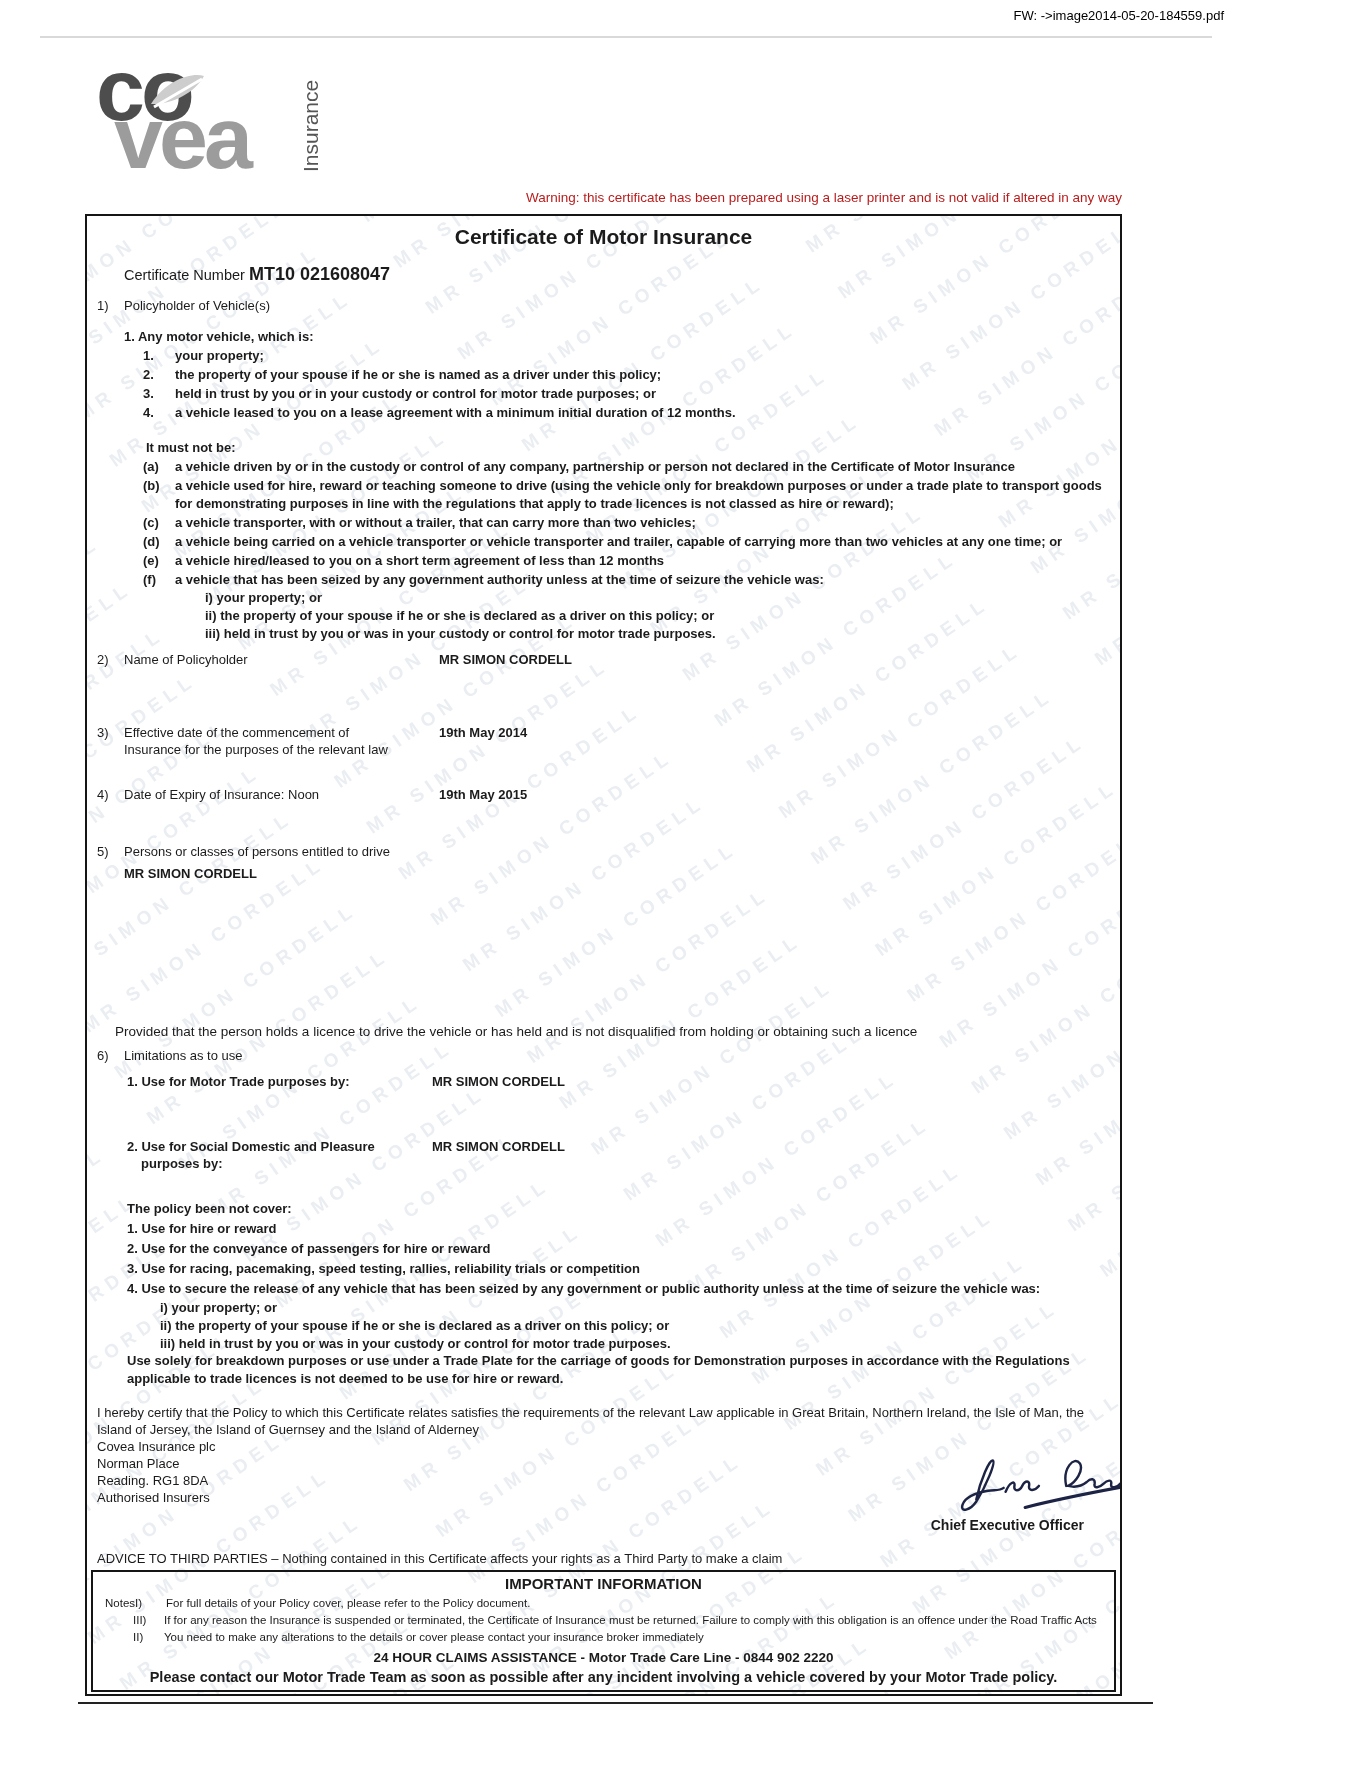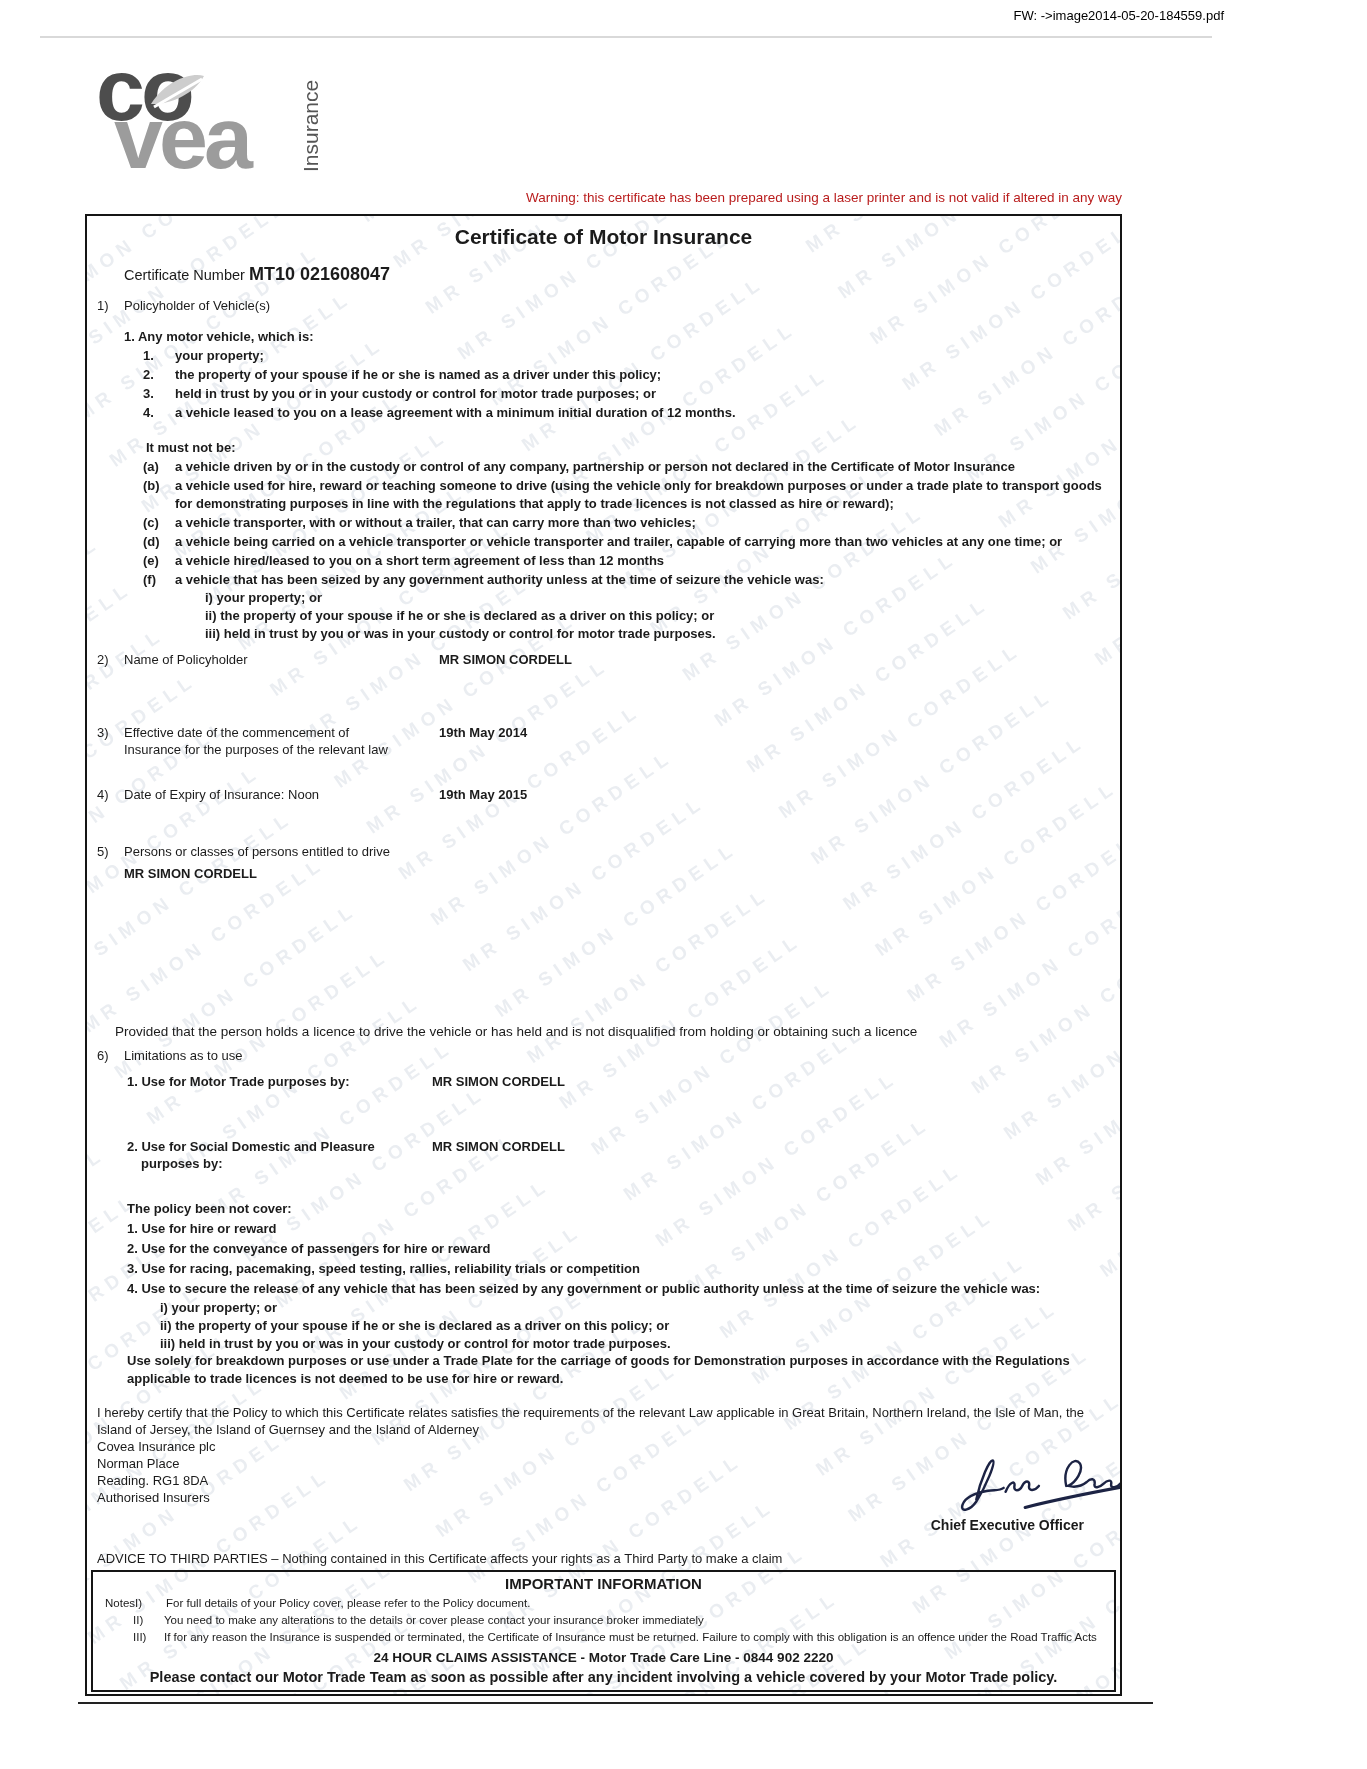--- a/index.html
+++ b/index.html
@@ -287,27 +287,27 @@
 
       <div class="impbox">
         <div class="imphead">IMPORTANT INFORMATION</div>
         <div class="noterow">
           <span class="nword">Notes</span>
           <span class="nnum">I)</span>
           <span class="ntext">For full details of your Policy cover, please refer to the Policy document.</span>
         </div>
         <div class="noterow">
           <span class="nword"></span>
-          <span class="nnum">II)</span>
-          <span class="ntext">You need to make any alterations to the details or cover please contact your insurance broker immediately</span>
+          <span class="nnum">III)</span>
+          <span class="ntext">If for any reason the Insurance is suspended or terminated, the Certificate of Insurance must be returned. Failure to comply with this obligation is an offence under the Road Traffic Acts</span>
         </div>
         <div class="noterow">
           <span class="nword"></span>
-          <span class="nnum">III)</span>
-          <span class="ntext">If for any reason the Insurance is suspended or terminated, the Certificate of Insurance must be returned. Failure to comply with this obligation is an offence under the Road Traffic Acts</span>
+          <span class="nnum">II)</span>
+          <span class="ntext">You need to make any alterations to the details or cover please contact your insurance broker immediately</span>
         </div>
         <div class="claims">24 HOUR CLAIMS ASSISTANCE - Motor Trade Care Line - 0844 902 2220</div>
         <div class="contact">Please contact our Motor Trade Team as soon as possible after any incident involving a vehicle covered by your Motor Trade policy.</div>
       </div>
     </div>
 
     <div class="sig" title="">
       <svg width="215" height="80" viewBox="0 0 220 80">
         <g fill="none" stroke="#1c2344" stroke-width="2.5" stroke-linecap="round">
           <path d="M30,58 C34,38 44,16 47,18 C50,20 40,44 30,60 C24,69 13,72 16,63 C19,55 30,51 42,49 C50,48 54,49 58,46"></path>

